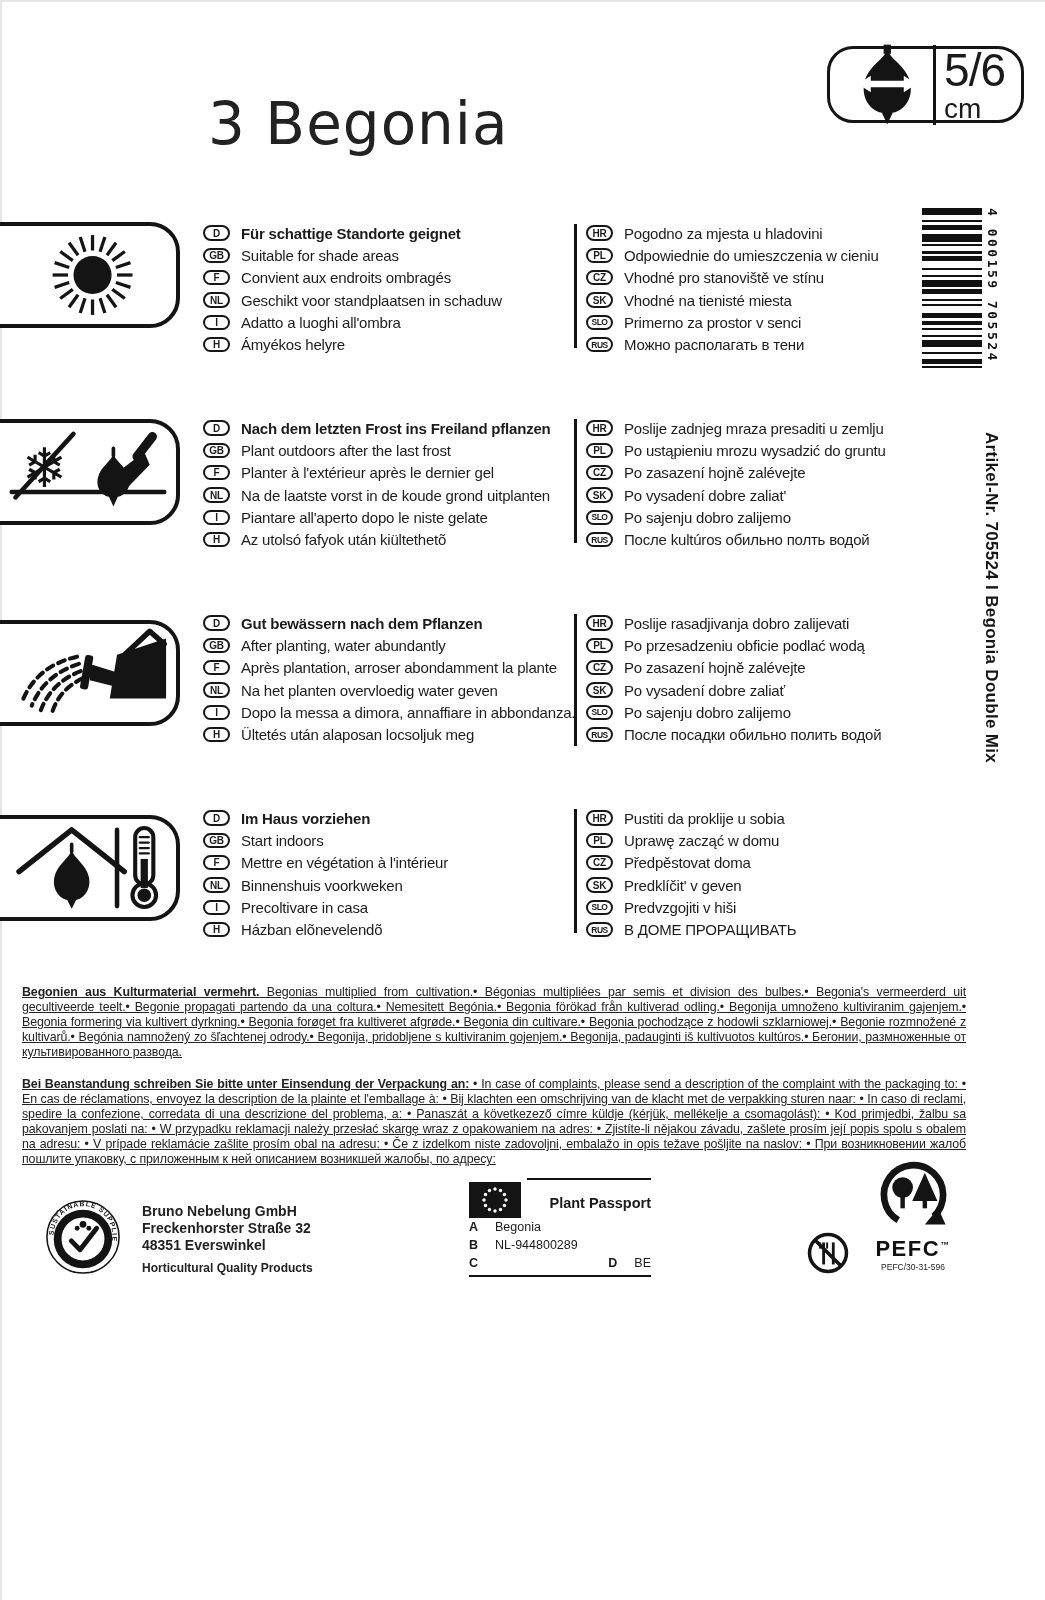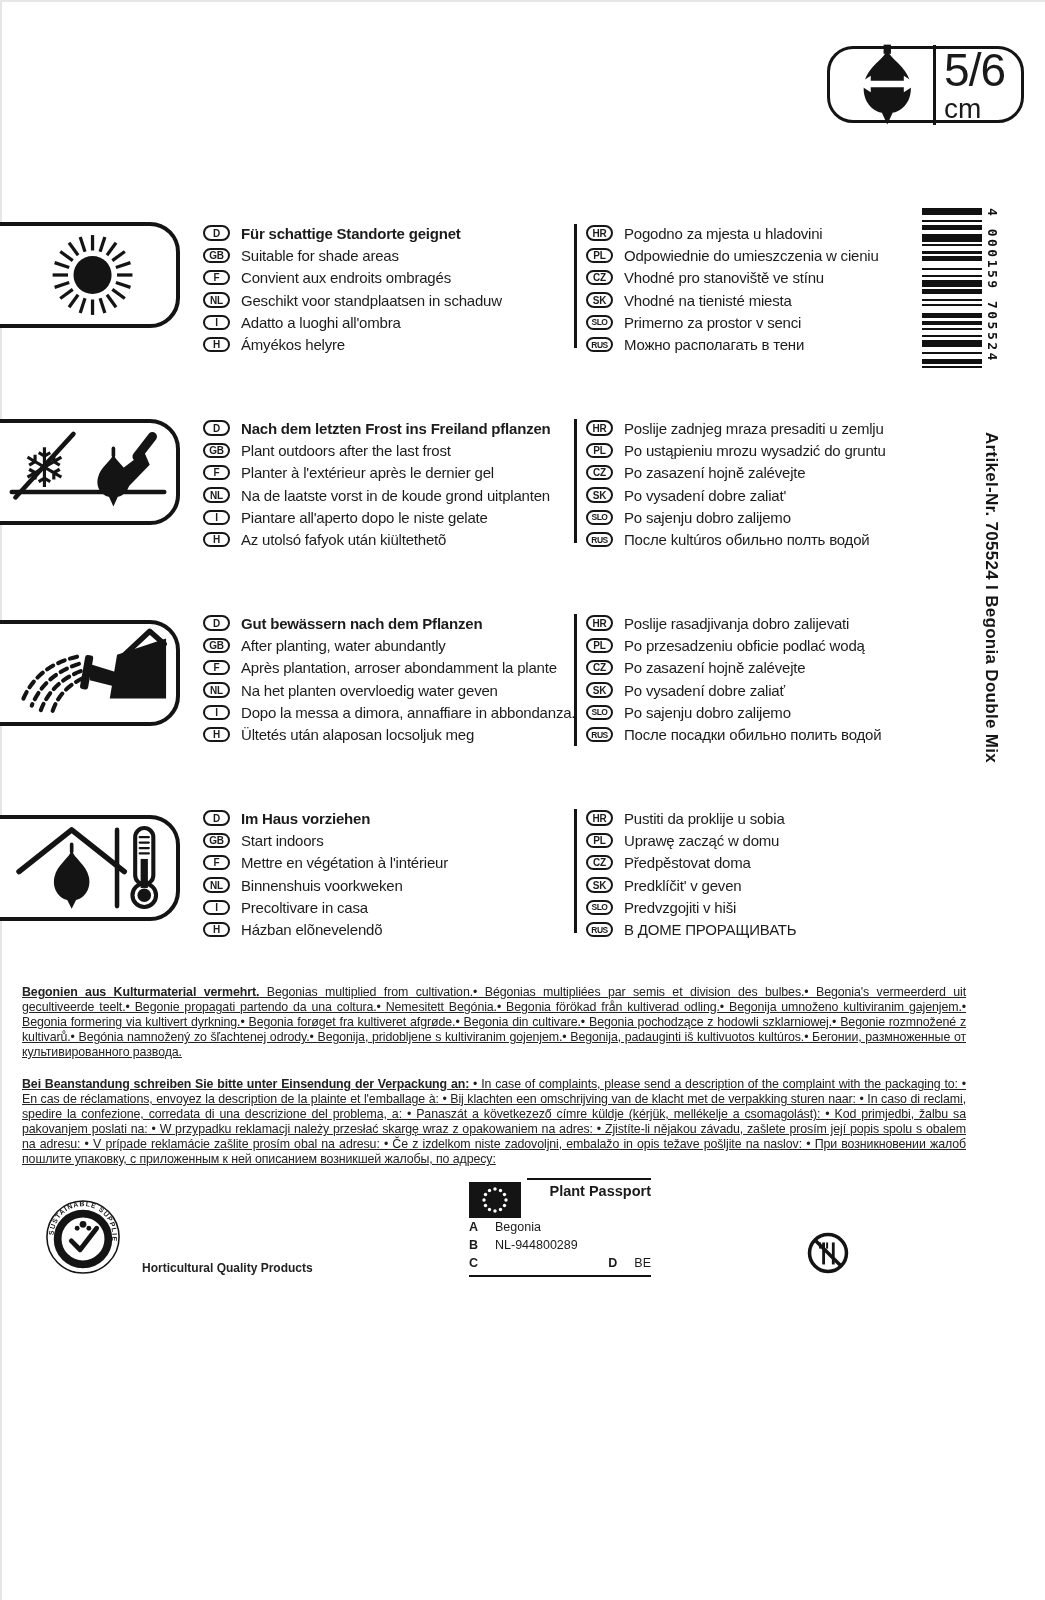--- a/index.html
+++ b/index.html
@@ -52,38 +52,39 @@
         text-align:justify;letter-spacing:-0.1px;color:#222;text-decoration:underline;}
   .para b{font-weight:bold;}
   
   .supplier-badge{position:absolute;left:44px;top:1198px;width:78px;height:78px;}
   .address{position:absolute;left:142px;top:1203px;font-size:14px;font-weight:bold;
            line-height:17px;color:#222;}
   .tagline{position:absolute;left:142px;top:1261px;font-size:12px;font-weight:bold;color:#222;}
   .pp{position:absolute;left:465px;top:1178px;width:186px;height:100px;}
   .pp-flag{position:absolute;left:4px;top:4px;}
   .pp-title{position:absolute;left:62px;top:0;width:124px;border-top:2.5px solid #111;
-            padding-top:3px;font-size:14.5px;font-weight:bold;text-align:right;}
+            padding-top:15px;font-size:14.5px;font-weight:bold;text-align:right;}
   .pp-row{position:absolute;left:4px;display:flex;gap:14px;font-size:12.5px;align-items:baseline;}
   .pp-row .lbl{font-weight:bold;width:12px;}
   .pp-row-a{top:42px;} .pp-row-b{top:60px;}
   .pp-row-cd{top:78px;width:182px;border-bottom:2.5px solid #111;padding-bottom:5px;}
   .pp-row-cd .spacer{flex:1;}
   .no-food{position:absolute;left:806px;top:1231px;width:44px;height:44px;}
   .pefc{position:absolute;left:870px;top:1156px;width:86px;text-align:center;}
   .pefc svg{width:74px;height:78px;}
   .pefc-name{font-size:22px;font-weight:bold;letter-spacing:1.5px;line-height:1;color:#111;}
   .pefc-name sup{font-size:9px;}
   .pefc-code{font-size:8.5px;margin-top:2px;color:#222;}
 </style>
 </head>
 <body>
 
 <div class="page">
 
+  <div class="title">3 Begonia</div>
 
   <div class="size-badge">
     <svg viewBox="0 0 90 90" width="86" height="86">
       <rect x="41" y="1" width="8" height="10" class="icon-fill"></rect>
       <path class="icon-fill" d="M45,6 C43,16 24,24 20,42 C16,62 29,76 45,76 C61,76 74,62 70,42 C66,24 47,16 45,6 Z"></path>
       <polygon class="icon-fill" points="39,75 51,75 45,88"></polygon>
       <line x1="22" y1="44" x2="68" y2="44" stroke="#fff" stroke-width="7"></line>
       <polygon points="13,44 27,35 27,53" fill="#fff"></polygon>
       <polygon points="77,44 63,35 63,53" fill="#fff"></polygon>
     </svg>
@@ -453,20 +454,25 @@
     <text font-size="7" font-weight="bold" fill="#141414" font-family="Liberation Sans,sans-serif" letter-spacing="1">
       <textPath href="#badgearc" startOffset="8">SUSTAINABLE SUPPLIER</textPath>
     </text>
     <circle cx="40" cy="42" r="26" fill="none" stroke="#141414" stroke-width="8"></circle>
     <circle cx="40" cy="27" r="3.5" fill="#141414"></circle>
     <circle cx="34" cy="31" r="2.5" fill="#141414"></circle>
     <circle cx="46" cy="31" r="2.5" fill="#141414"></circle>
     <path d="M28,44 L37,53 L54,31" fill="none" stroke="#141414" stroke-width="5" stroke-linecap="round" stroke-linejoin="round"></path>
   </svg>
 
+  <div class="address">
+    <div>Bruno Nebelung GmbH</div>
+    <div>Freckenhorster Straße 32</div>
+    <div>48351 Everswinkel</div>
+  </div>
   <div class="tagline">Horticultural Quality Products</div>
 
   <div class="pp">
     <svg class="pp-flag" width="52" height="36" viewBox="0 0 52 36">
       <rect width="52" height="36" fill="#141414"></rect>
       <g fill="#fff" id="eu-stars">
           <circle cx="26.0" cy="7.0" r="1.7"></circle>
           <circle cx="31.5" cy="8.5" r="1.7"></circle>
           <circle cx="35.5" cy="12.5" r="1.7"></circle>
           <circle cx="37.0" cy="18.0" r="1.7"></circle>
@@ -499,14 +505,26 @@
 
   <svg class="no-food" viewBox="0 0 50 50">
     <circle cx="25" cy="25" r="21" fill="none" stroke="#141414" stroke-width="4"></circle>
     <line x1="20" y1="13" x2="20" y2="38" stroke="#141414" stroke-width="3.2"></line>
     <line x1="16" y1="13" x2="16" y2="20" stroke="#141414" stroke-width="2.2"></line>
     <line x1="24" y1="13" x2="24" y2="20" stroke="#141414" stroke-width="2.2"></line>
     <line x1="31" y1="13" x2="31" y2="38" stroke="#141414" stroke-width="3.2"></line>
     <line x1="11" y1="11" x2="39" y2="39" stroke="#141414" stroke-width="4"></line>
   </svg>
 
+  <div class="pefc">
+    <svg viewBox="0 0 100 100">
+      <path d="M 30,84 A 40,40 0 1 1 78,79" fill="none" stroke="#141414" stroke-width="9"></path>
+      <polygon points="84,68 94,90 66,90" fill="#141414"></polygon>
+      <circle cx="36" cy="40" r="14" fill="#141414"></circle>
+      <rect x="33" y="50" width="6" height="18" fill="#141414"></rect>
+      <polygon points="66,20 83,58 49,58" fill="#141414"></polygon>
+      <rect x="63" y="57" width="6" height="11" fill="#141414"></rect>
+    </svg>
+    <div class="pefc-name"><span>PEFC</span><sup>™</sup></div>
+    <div class="pefc-code">PEFC/30-31-596</div>
+  </div>
 
 </div>
 
 </body></html>

